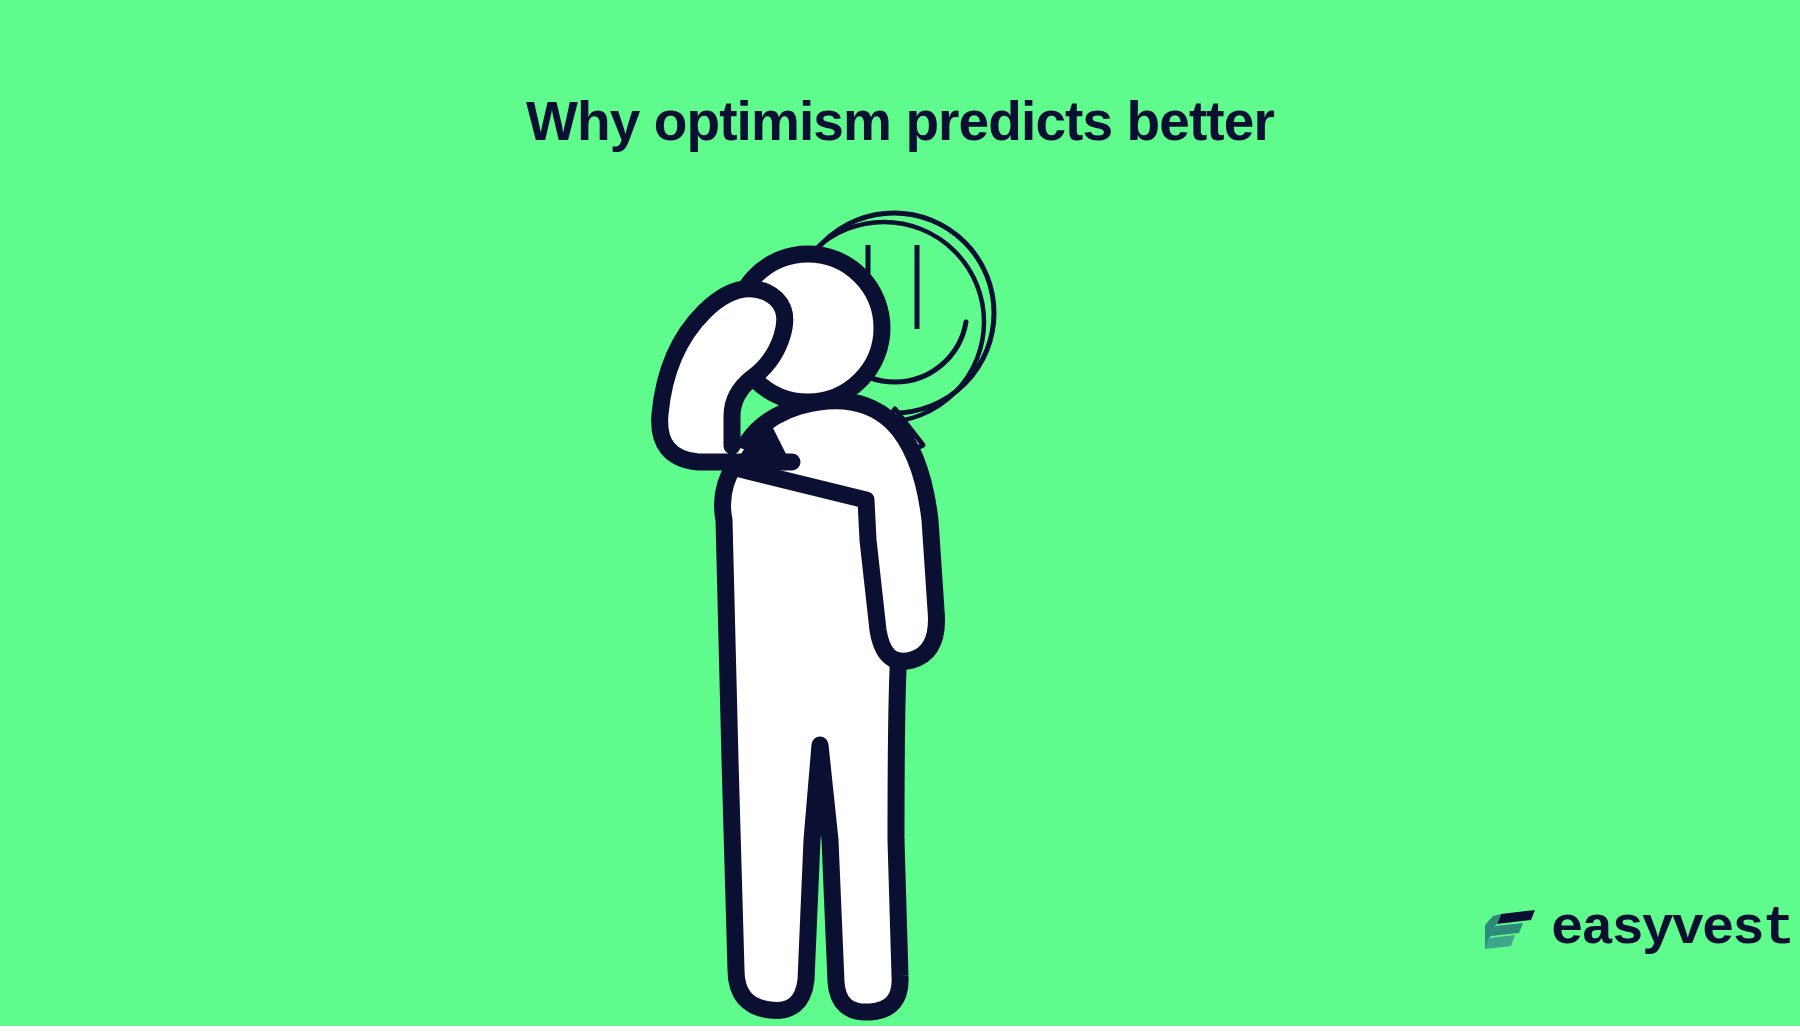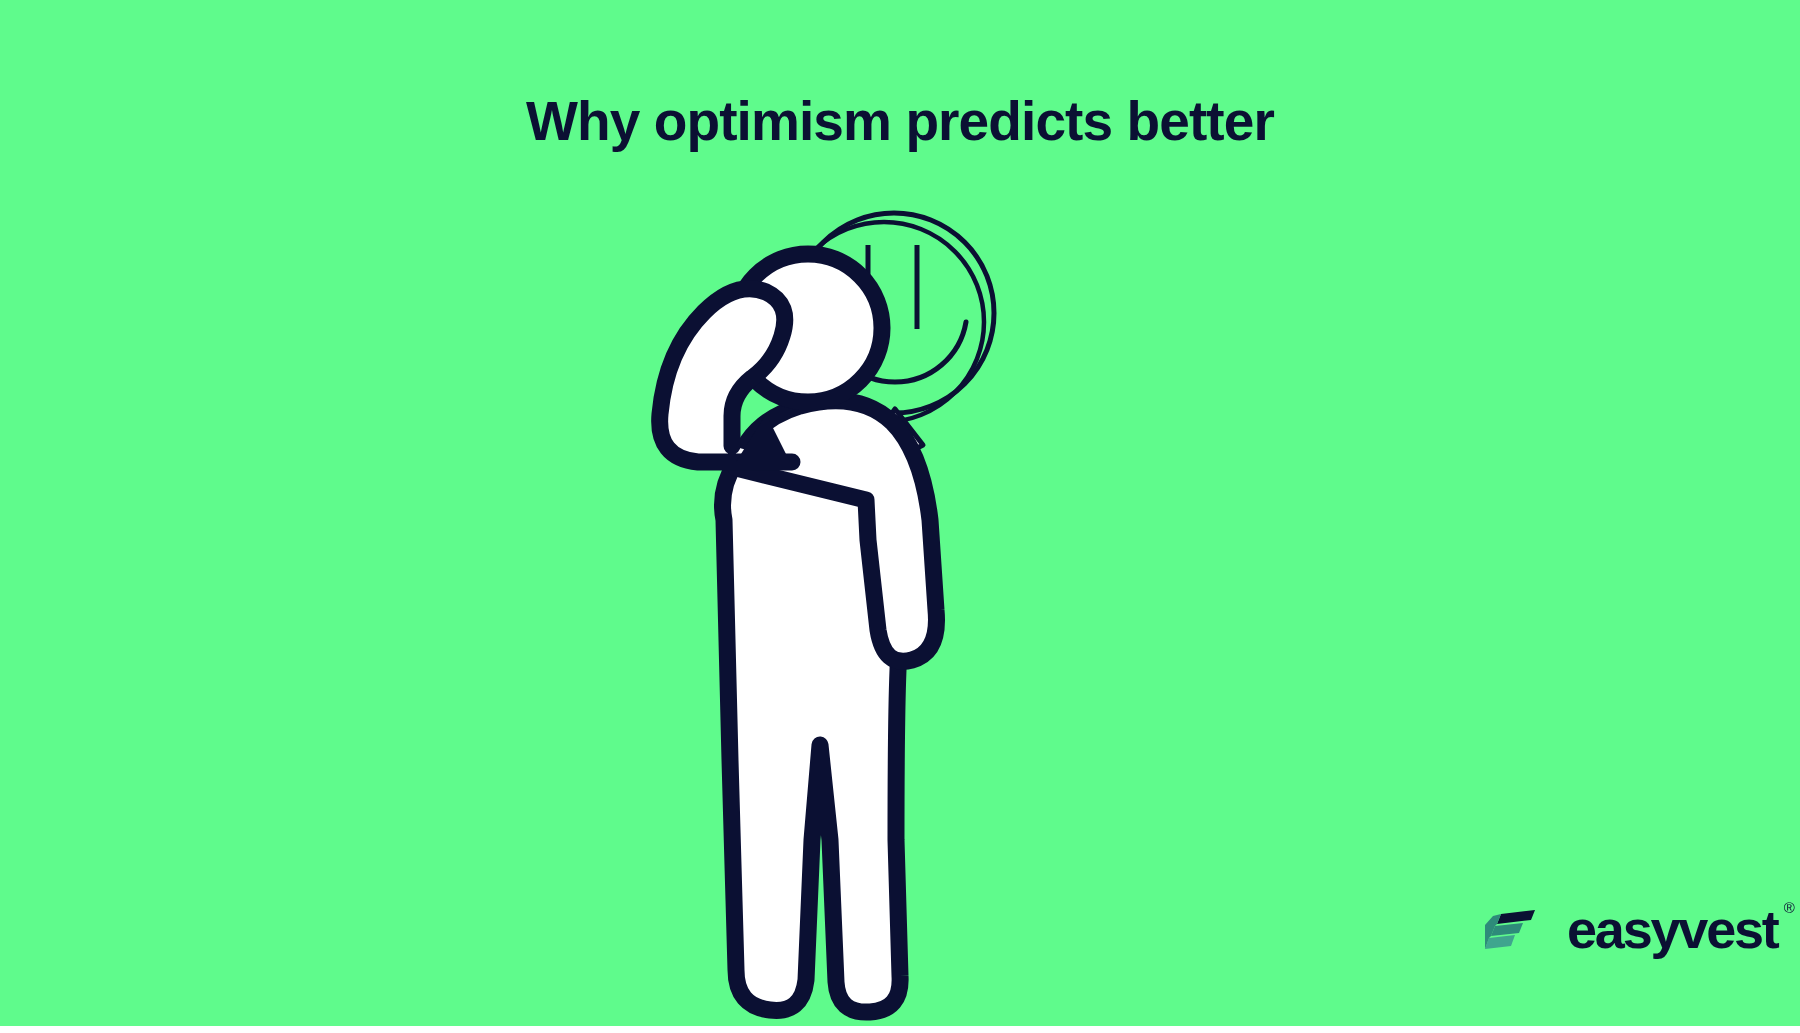--- a/index.html
+++ b/index.html
@@ -61,27 +61,26 @@
     gap: 14px;
   }
   #logo-mark {
     width: 52px;
     height: 48px;
     flex: none;
   }
   #logo-word {
     position: relative;
     color: #0B1033;
-    font-family: Liberation Sans, sans-serif;
+    font-family: Liberation Mono, monospace;
     font-weight: bold;
     font-size: 54px;
     line-height: 54px;
     letter-spacing: -2.2px;
     user-select: none;
-    margin-left: 16px;
   }
   #logo-reg {
     position: absolute;
     right: -15px;
     top: -2px;
     font-size: 15px;
     font-weight: normal;
     line-height: 15px;
     color: #0B1033;
     user-select: none;

